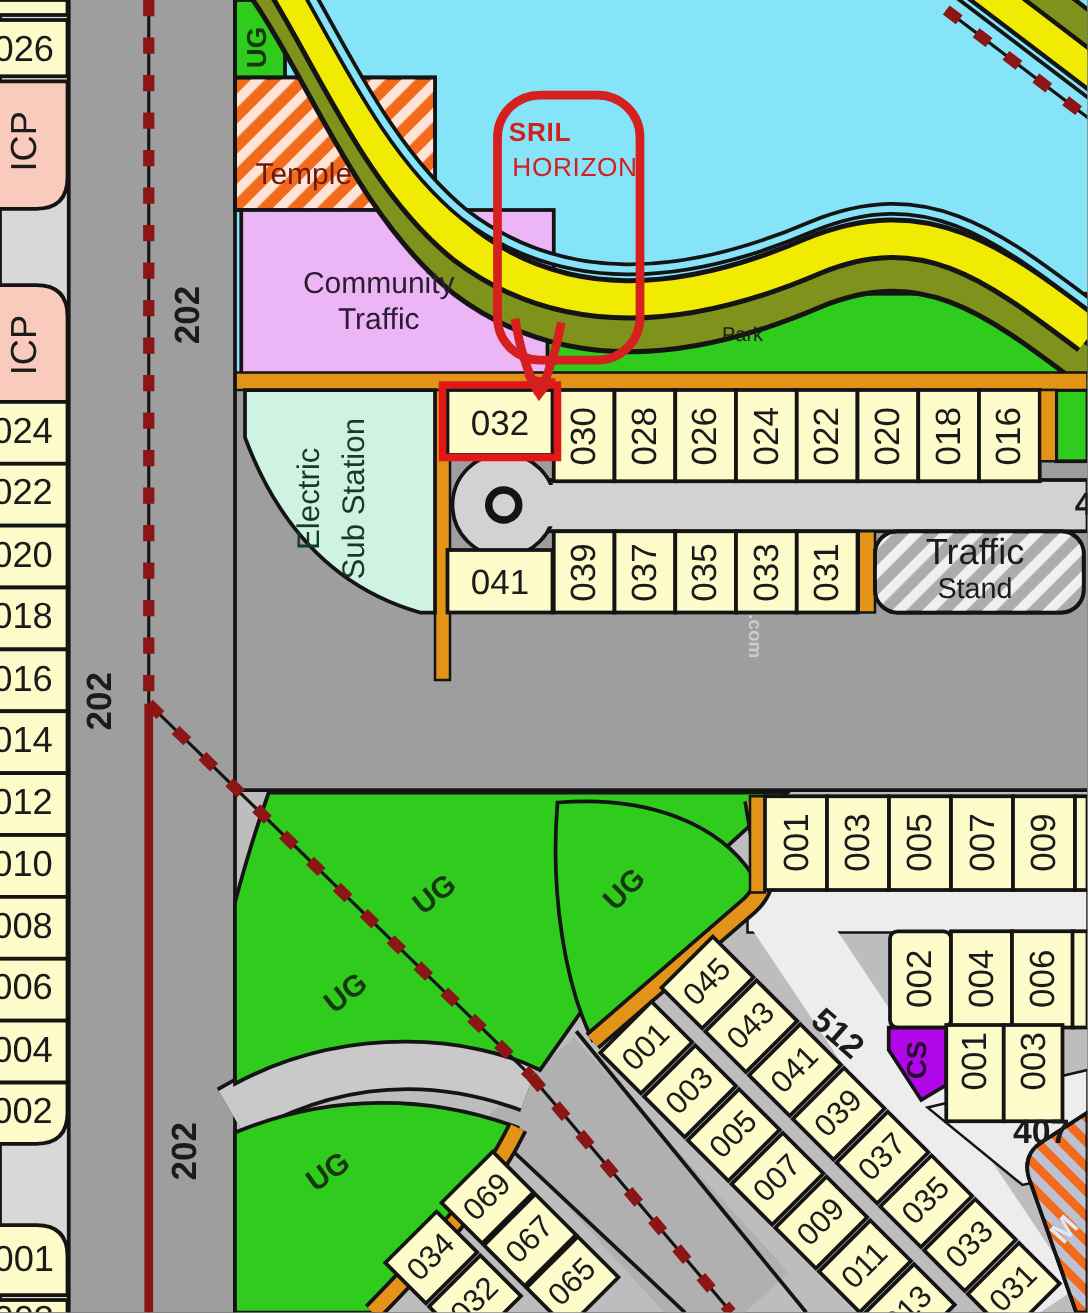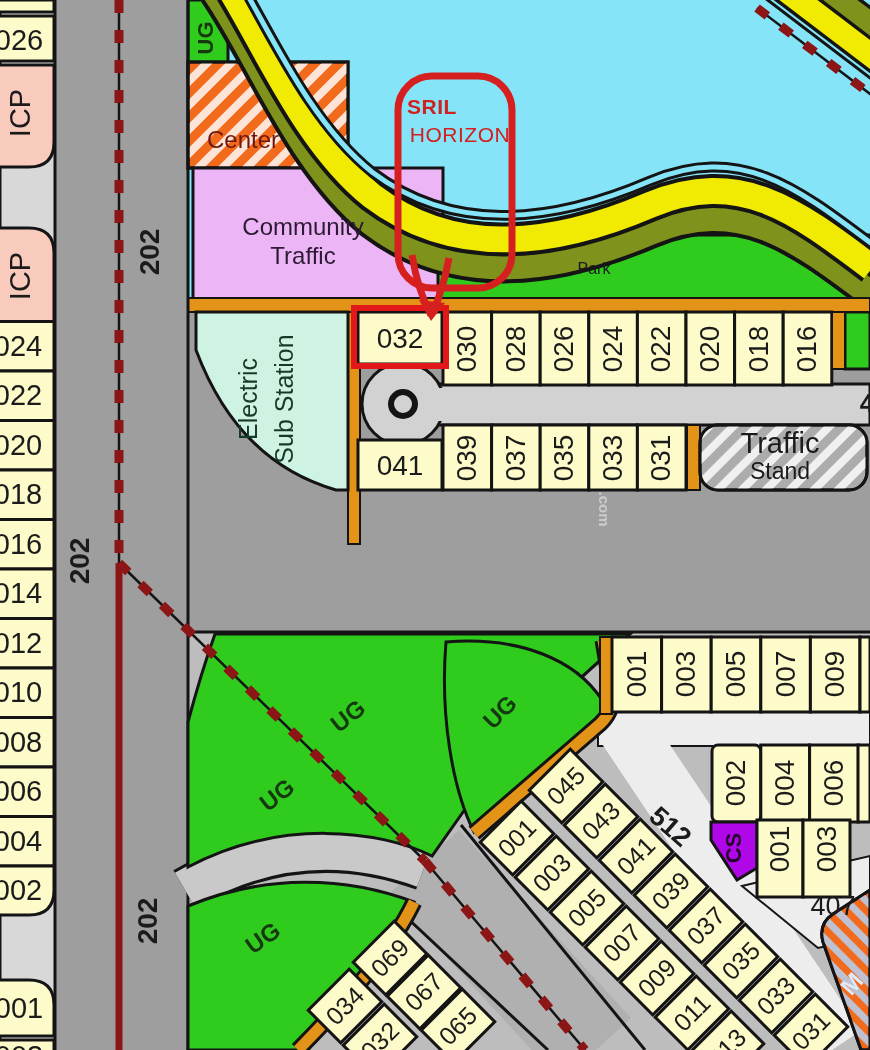--- a/index.html
+++ b/index.html
@@ -230,21 +230,21 @@
 <div class="lb" style="left:18px;top:643px;font-size:29px;transform:translate(-50%,-50%)">012</div>
 <div class="lb" style="left:18px;top:692px;font-size:29px;transform:translate(-50%,-50%)">010</div>
 <div class="lb" style="left:18px;top:742px;font-size:29px;transform:translate(-50%,-50%)">008</div>
 <div class="lb" style="left:18px;top:791px;font-size:29px;transform:translate(-50%,-50%)">006</div>
 <div class="lb" style="left:18px;top:841px;font-size:29px;transform:translate(-50%,-50%)">004</div>
 <div class="lb" style="left:18px;top:890px;font-size:29px;transform:translate(-50%,-50%)">002</div>
 <div class="lb" style="left:19px;top:1008px;font-size:29px;transform:translate(-50%,-50%)">001</div>
 <div class="lb" style="left:19px;top:1056px;font-size:29px;transform:translate(-50%,-50%)">003</div>
 
 <div class="lb" style="left:206px;top:38px;font-size:22px;color:#16380f;font-weight:bold;transform:translate(-50%,-50%) rotate(-90deg)">UG</div>
-<div class="lb" style="left:243px;top:140px;font-size:24px;color:#6d180e;transform:translate(-50%,-50%)">Center</div>
+<div class="lb" style="left:243px;top:140px;font-size:24px;color:#6d180e;transform:translate(-50%,-50%)">Temple</div>
 <div class="lb" style="left:303px;top:227px;font-size:24px;color:#2d1a33;transform:translate(-50%,-50%)">Community</div>
 <div class="lb" style="left:303px;top:256px;font-size:24px;color:#2d1a33;transform:translate(-50%,-50%)">Traffic</div>
 <div class="lb" style="left:594px;top:269px;font-size:16px;transform:translate(-50%,-50%)">Park</div>
 
 <div class="lb" style="left:150px;top:252px;font-size:28px;font-weight:bold;transform:translate(-50%,-50%) rotate(-90deg)">202</div>
 <div class="lb" style="left:80px;top:561px;font-size:28px;font-weight:bold;transform:translate(-50%,-50%) rotate(-90deg)">202</div>
 <div class="lb" style="left:148px;top:921px;font-size:28px;font-weight:bold;transform:translate(-50%,-50%) rotate(-90deg)">202</div>
 
 <div class="lb" style="left:432px;top:106px;font-size:21px;font-weight:bold;color:#d41f1f;letter-spacing:.5px;transform:translate(-50%,-50%)">SRIL</div>
 <div class="lb" style="left:460px;top:134px;font-size:21px;font-weight:normal;color:#d41f1f;letter-spacing:.5px;transform:translate(-50%,-50%)">HORIZON</div>
@@ -273,21 +273,21 @@
 <div class="lb" style="left:284px;top:399px;font-size:25px;color:#153b28;transform:translate(-50%,-50%) rotate(-90deg)">Sub Station</div>
 
 <div class="lb" style="left:867px;top:403px;font-size:26px;font-weight:bold;transform:translate(-50%,-50%)">4</div>
 
 <div class="lb" style="left:348px;top:716px;font-size:24px;color:#16380f;font-weight:bold;transform:translate(-50%,-50%) rotate(-38deg)">UG</div>
 <div class="lb" style="left:277px;top:795px;font-size:24px;color:#16380f;font-weight:bold;transform:translate(-50%,-50%) rotate(-38deg)">UG</div>
 <div class="lb" style="left:500px;top:712px;font-size:24px;color:#16380f;font-weight:bold;transform:translate(-50%,-50%) rotate(-45deg)">UG</div>
 <div class="lb" style="left:263px;top:938px;font-size:24px;color:#16380f;font-weight:bold;transform:translate(-50%,-50%) rotate(-35deg)">UG</div>
 
 <div class="lb" style="left:670px;top:827px;font-size:27px;font-weight:bold;transform:translate(-50%,-50%) rotate(41deg)">512</div>
-<div class="lb" style="left:833px;top:906px;font-size:27px;font-weight:normal;transform:translate(-50%,-50%)">407</div>
+<div class="lb" style="left:833px;top:906px;font-size:27px;font-weight:bold;transform:translate(-50%,-50%)">407</div>
 
 <div class="lb" style="left:637px;top:674px;font-size:28px;transform:translate(-50%,-50%) rotate(-90deg)">001</div>
 <div class="lb" style="left:686px;top:674px;font-size:28px;transform:translate(-50%,-50%) rotate(-90deg)">003</div>
 <div class="lb" style="left:736px;top:674px;font-size:28px;transform:translate(-50%,-50%) rotate(-90deg)">005</div>
 <div class="lb" style="left:786px;top:674px;font-size:28px;transform:translate(-50%,-50%) rotate(-90deg)">007</div>
 <div class="lb" style="left:835px;top:674px;font-size:28px;transform:translate(-50%,-50%) rotate(-90deg)">009</div>
 
 <div class="lb" style="left:736px;top:783px;font-size:28px;transform:translate(-50%,-50%) rotate(-90deg)">002</div>
 <div class="lb" style="left:785px;top:783px;font-size:28px;transform:translate(-50%,-50%) rotate(-90deg)">004</div>
 <div class="lb" style="left:834px;top:783px;font-size:28px;transform:translate(-50%,-50%) rotate(-90deg)">006</div>

